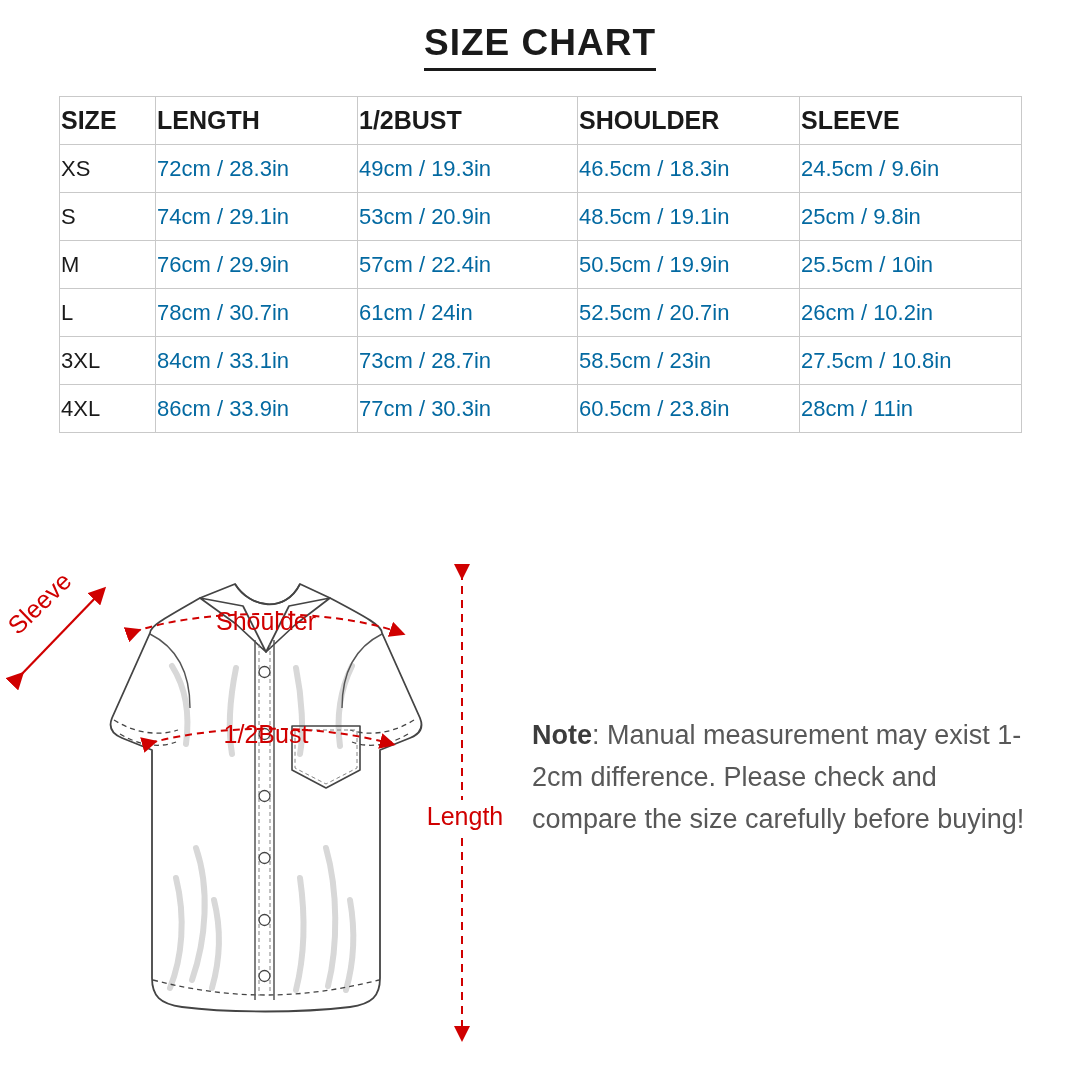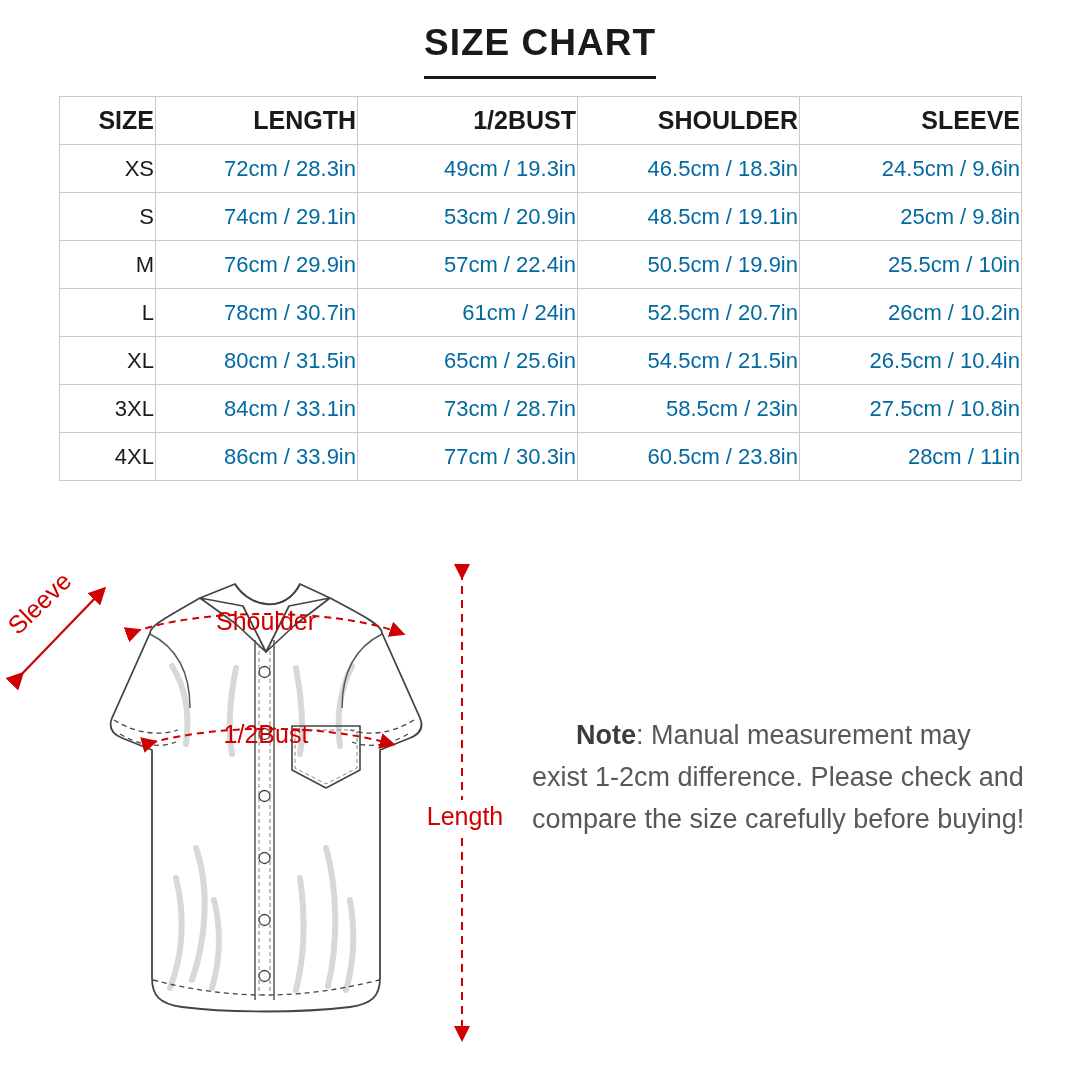--- a/index.html
+++ b/index.html
@@ -27,39 +27,39 @@
     width: 1080px;
     text-align: center;
   }
   .title {
     display: inline-block;
     font-size: 37px;
     font-weight: bold;
     letter-spacing: 1px;
     color: #1a1a1a;
     border-bottom: 3px solid #1a1a1a;
-    padding-bottom: 12px;
+    padding-bottom: 4px;
   }
 
   
   .table-wrap {
     position: absolute;
     top: 96px;
     left: 59px;
     width: 962px;
   }
   table.size-chart {
     border-collapse: collapse;
     width: 962px;
     table-layout: fixed;
   }
   table.size-chart th,
   table.size-chart td {
     border: 1px solid #c9c9c9;
-    text-align: right;
+    text-align: left;
     color: #2b2b2b;
   }
   table.size-chart thead th {
     height: 48px;
     font-size: 25px;
     font-weight: bold;
     color: #1a1a1a;
   }
   table.size-chart tbody td {
     height: 48px;
@@ -91,21 +91,21 @@
   
   .note {
     position: absolute;
     left: 532px;
     top: 714px;
     width: 500px;
     font-size: 27px;
     line-height: 42px;
     color: #585858;
   }
-  .note b { color: #3c3c3c; font-weight: bold; margin-left: 44px; }
+  .note b { color: #3c3c3c; font-weight: bold; }
 
   .lbl {
     font-family: "Liberation Sans", sans-serif;
     fill: #d00000;
   }
 </style>
 </head>
 <body>
 
 <div id="page">
@@ -153,27 +153,20 @@
           <td>57cm / 22.4in</td>
           <td>50.5cm / 19.9in</td>
           <td>25.5cm / 10in</td>
         </tr>
         <tr>
           <td class="size-cell">L</td>
           <td>78cm / 30.7in</td>
           <td>61cm / 24in</td>
           <td>52.5cm / 20.7in</td>
           <td>26cm / 10.2in</td>
-        </tr>
-        <tr>
-          <td class="size-cell">XL</td>
-          <td>80cm / 31.5in</td>
-          <td>65cm / 25.6in</td>
-          <td>54.5cm / 21.5in</td>
-          <td>26.5cm / 10.4in</td>
         </tr>
         <tr>
           <td class="size-cell">3XL</td>
           <td>84cm / 33.1in</td>
           <td>73cm / 28.7in</td>
           <td>58.5cm / 23in</td>
           <td>27.5cm / 10.8in</td>
         </tr>
         <tr>
           <td class="size-cell">4XL</td>

